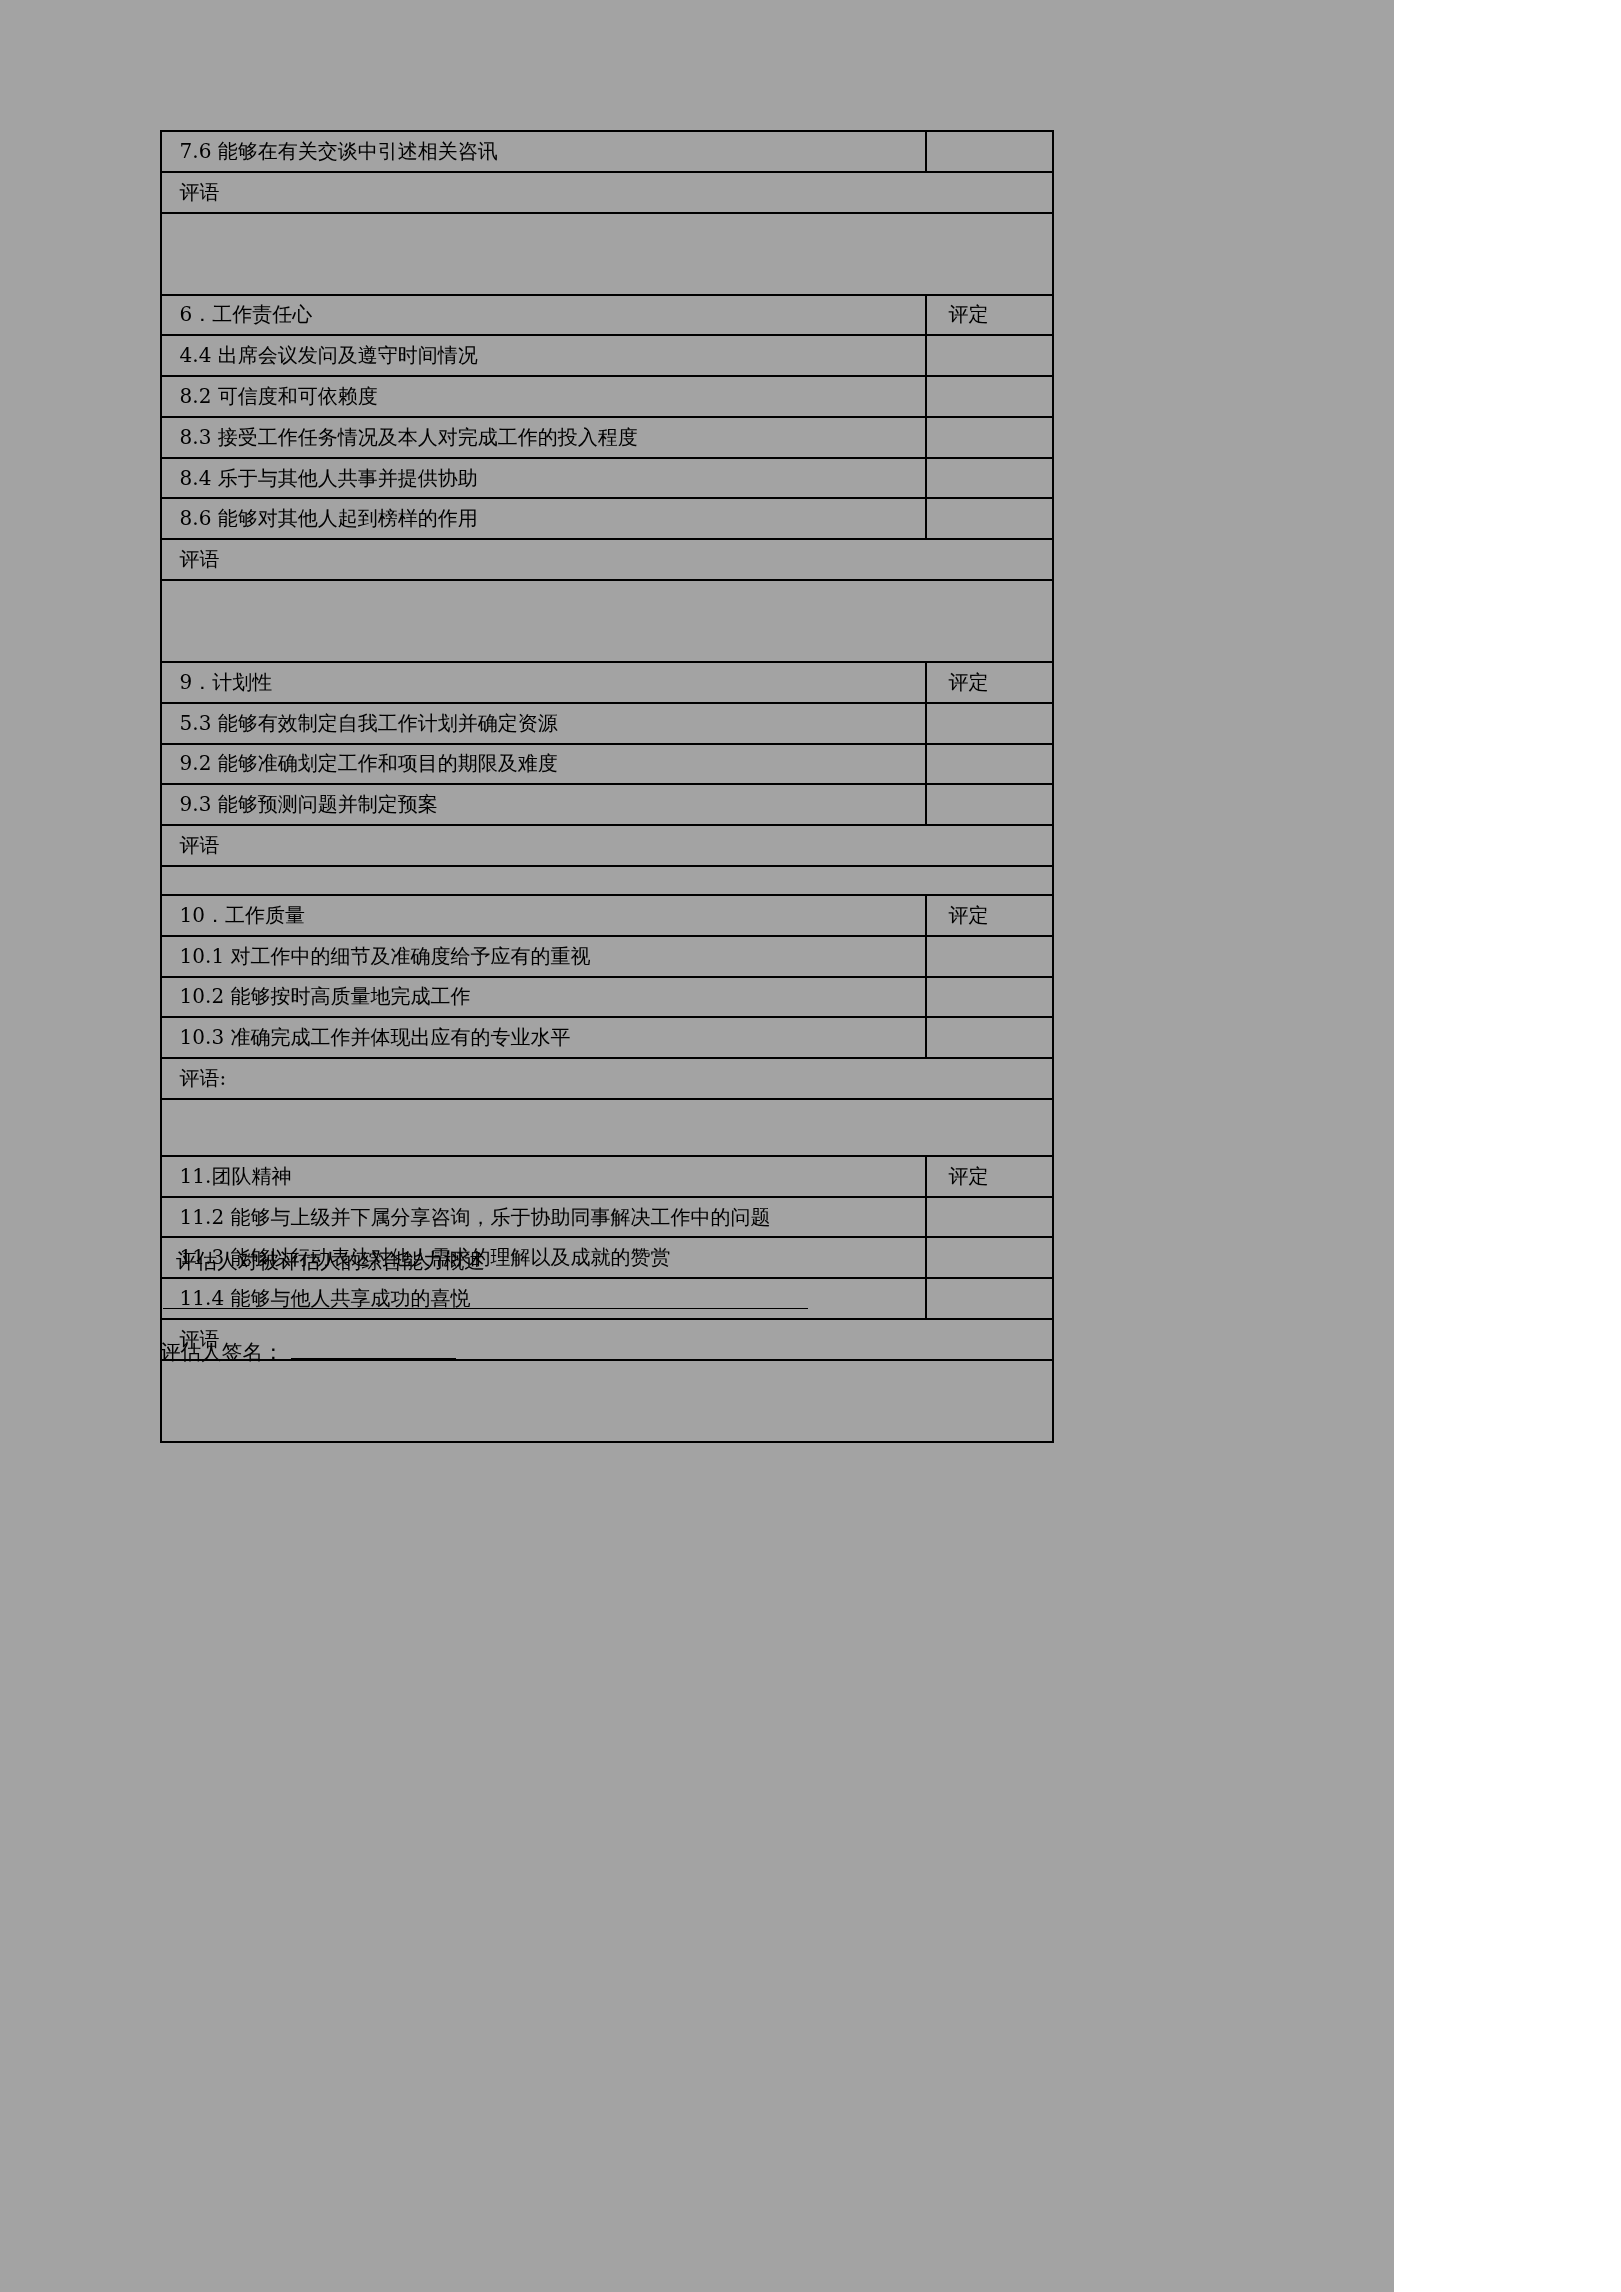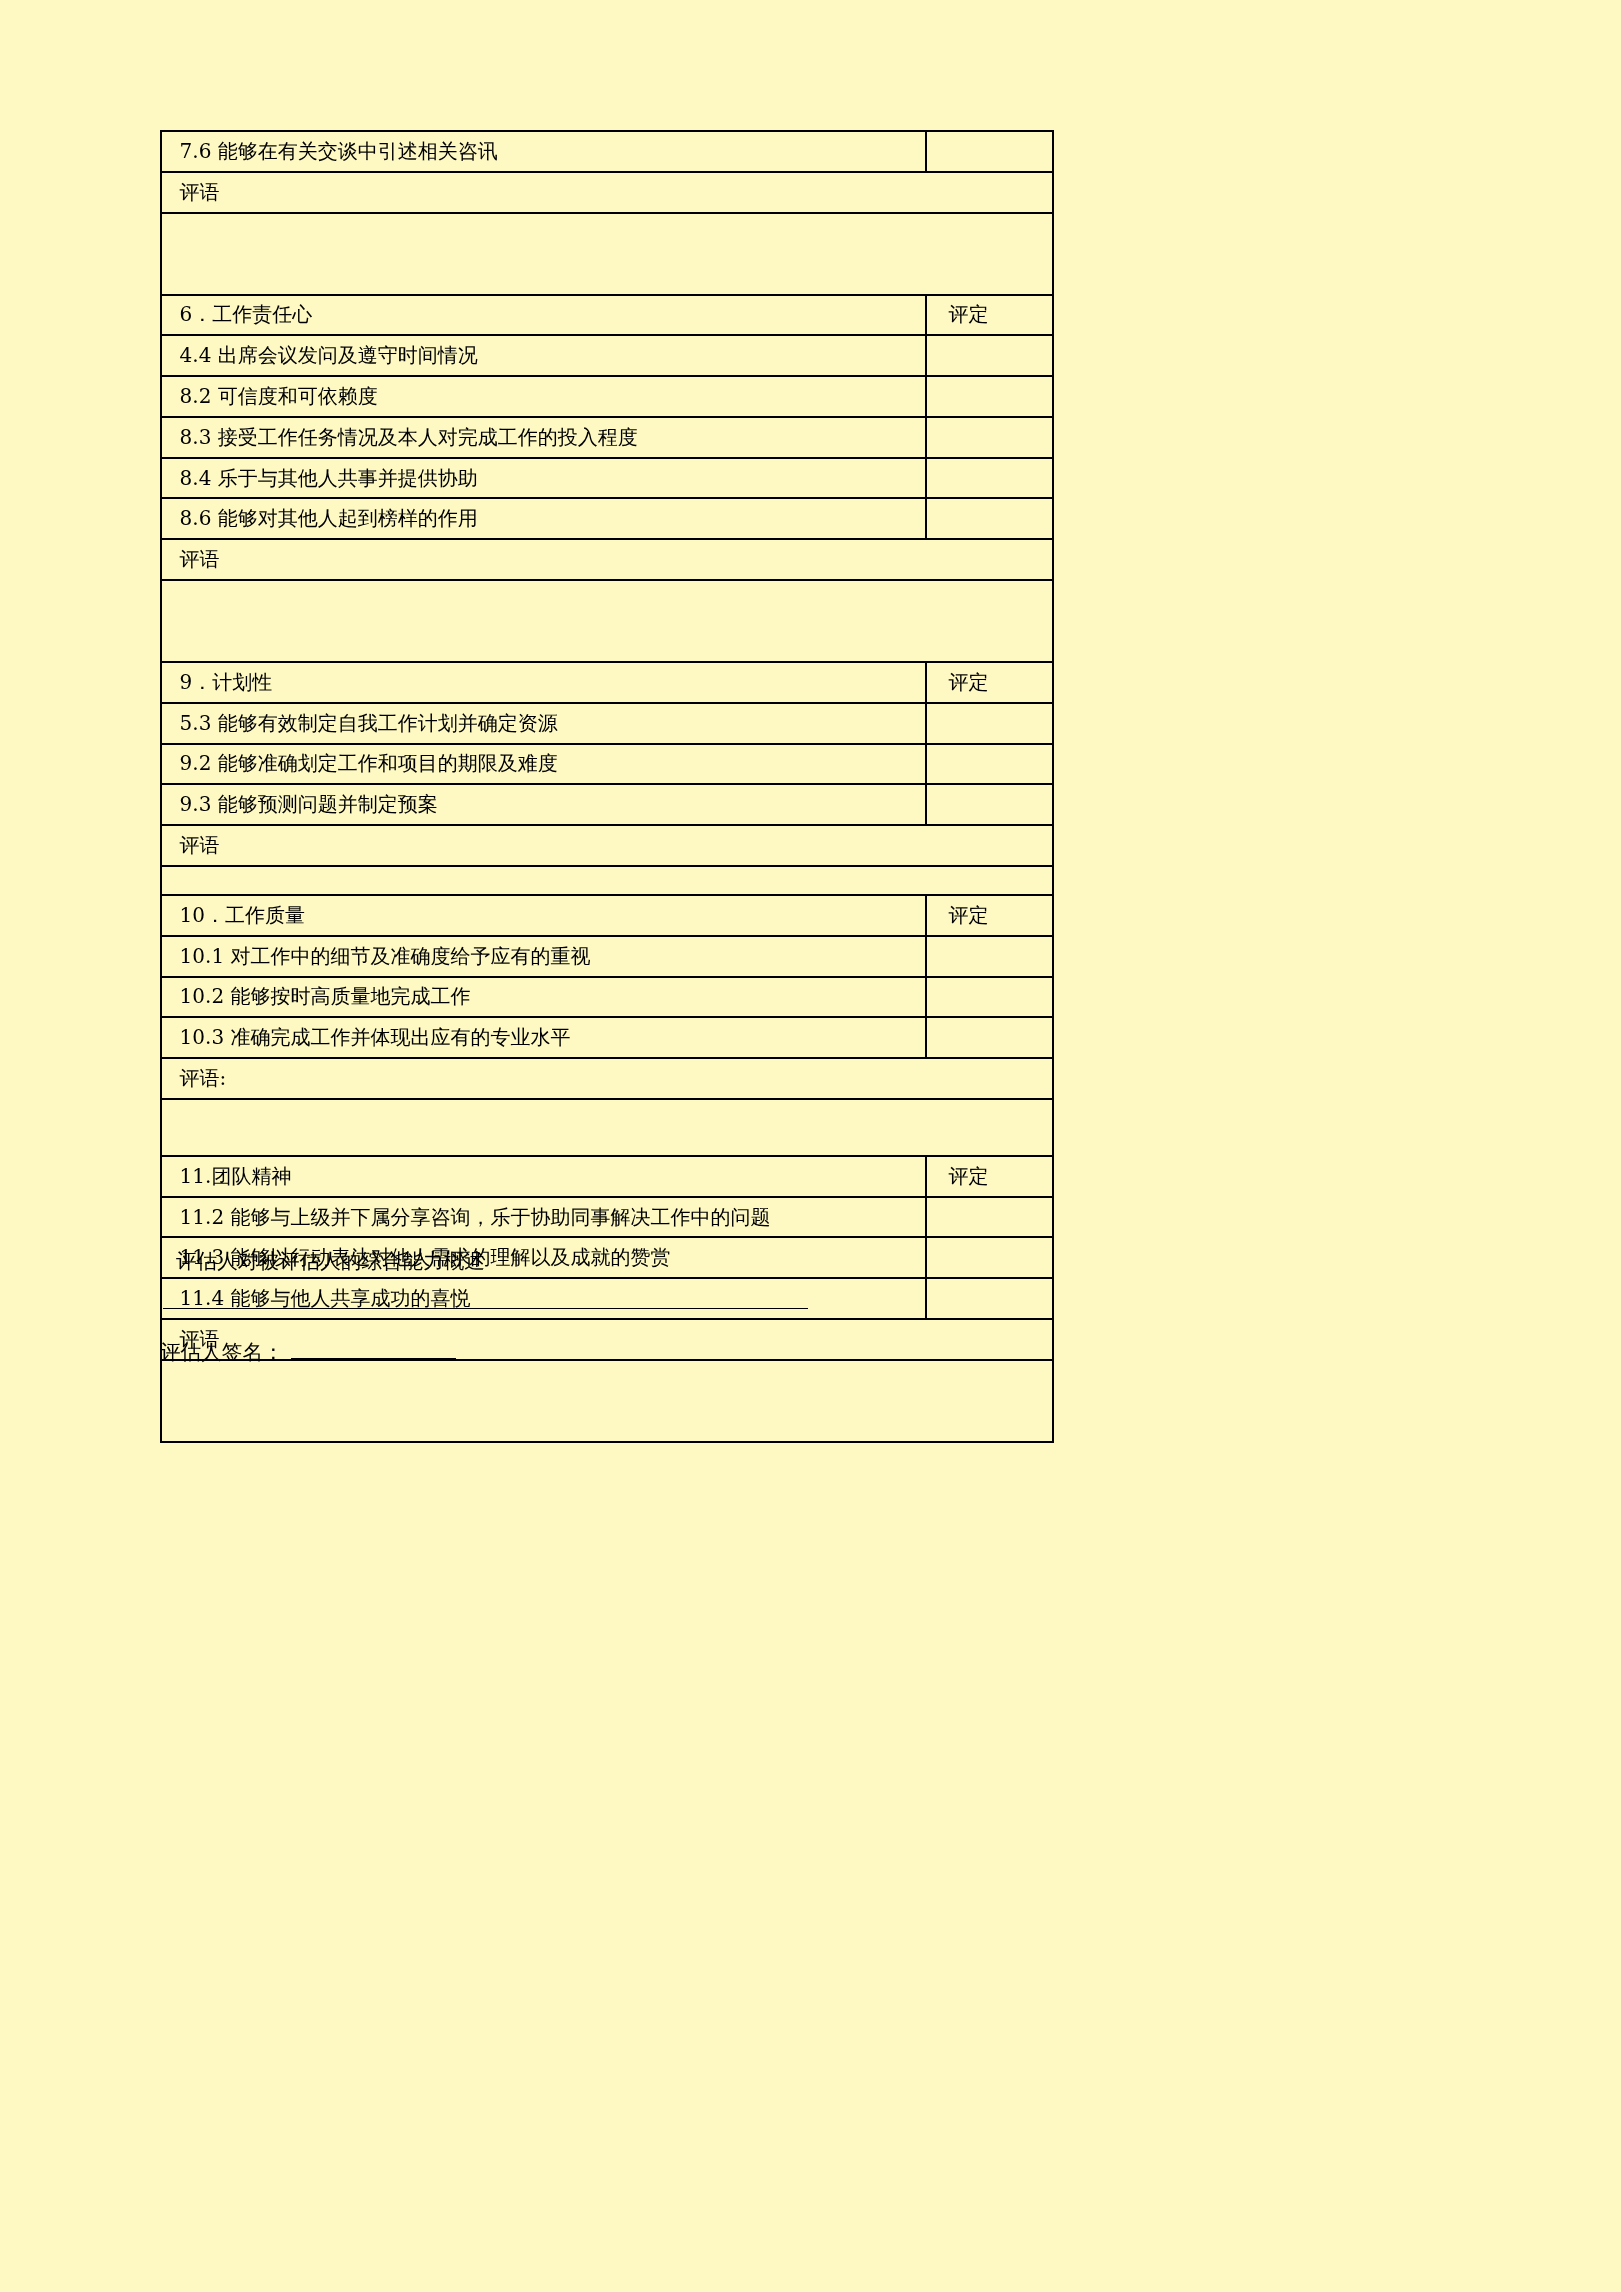--- a/index.html
+++ b/index.html
@@ -12,23 +12,23 @@
     height: 2293px;
     font-family: "DejaVu Serif", "Liberation Serif", serif;
     color: #000000;
     position: relative;
     overflow: hidden;
   }
 
   .page {
     position: absolute;
     left: 0; top: 0;
-    width: 1621px;
+    width: 1394px;
     height: 2293px;
-    background: #fef9c3;
+    background: #a3a3a3;
   }
 
   
   .eval-table {
     position: absolute;
     left: 160px;
     top: 130px;
     width: 893px;
     border-collapse: collapse;
     table-layout: fixed;

